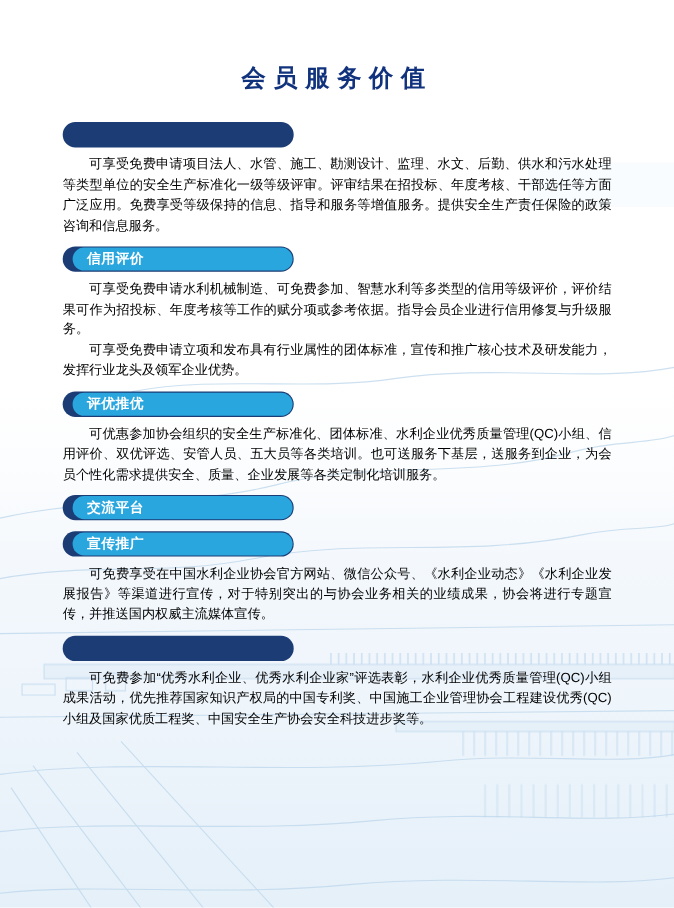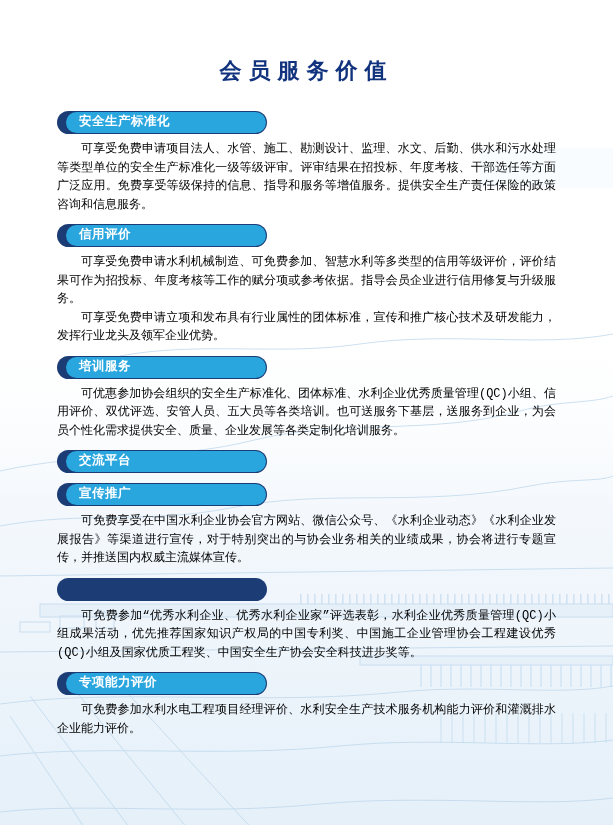--- a/index.html
+++ b/index.html
@@ -10,21 +10,21 @@
   }
   .page {
     position: relative;
     width: 613px; height: 825px;
     background: #ffffff;
   }
   .watermark {
     position: absolute; left: 0; top: 0; z-index: 0;
   }
   .content {
-    position: relative; z-index: 1; font-family: Liberation Mono, monospace;
+    position: relative; z-index: 1;
   }
   .title {
     margin: 56px 0 0 0;
     text-align: center;
     font-size: 22px;
     font-weight: bold;
     letter-spacing: 7px;
     color: #11337e;
   }
   .sections {
@@ -106,23 +106,20 @@
       <rect x="480" y="92" width="133" height="40" fill="#eef5fb" opacity="0.5"></rect>
     </g>
   </svg>
 
   <div class="content">
     <h1 class="title">会员服务价值</h1>
     <div class="sections" id="sections">
   <section class="section">
     <div class="banner">
       <div class="banner-back"></div>
-      <div class="banner-front">
-        <span class="banner-label">安全生产标准化</span>
-      </div>
     </div>
     <p class="body-text">可享受免费申请项目法人、水管、施工、勘测设计、监理、水文、后勤、供水和污水处理等类型单位的安全生产标准化一级等级评审。评审结果在招投标、年度考核、干部选任等方面广泛应用。免费享受等级保持的信息、指导和服务等增值服务。提供安全生产责任保险的政策咨询和信息服务。</p>
   </section>
 
   <section class="section">
     <div class="banner">
       <div class="banner-back"></div>
       <div class="banner-front">
         <span class="banner-label">信用评价</span>
       </div>
@@ -131,21 +128,21 @@
   </section>
 
   <section class="section">
     <p class="body-text">可享受免费申请立项和发布具有行业属性的团体标准，宣传和推广核心技术及研发能力，发挥行业龙头及领军企业优势。</p>
   </section>
 
   <section class="section">
     <div class="banner">
       <div class="banner-back"></div>
       <div class="banner-front">
-        <span class="banner-label">培训服务</span>
+        <span class="banner-label">评优推优</span>
       </div>
     </div>
     <p class="body-text">可优惠参加协会组织的安全生产标准化、团体标准、水利企业优秀质量管理(QC)小组、信用评价、双优评选、安管人员、五大员等各类培训。也可送服务下基层，送服务到企业，为会员个性化需求提供安全、质量、企业发展等各类定制化培训服务。</p>
   </section>
 
   <section class="section">
     <div class="banner">
       <div class="banner-back"></div>
       <div class="banner-front">
         <span class="banner-label">交流平台</span>
@@ -163,25 +160,16 @@
     <p class="body-text">可免费享受在中国水利企业协会官方网站、微信公众号、《水利企业动态》《水利企业发展报告》等渠道进行宣传，对于特别突出的与协会业务相关的业绩成果，协会将进行专题宣传，并推送国内权威主流媒体宣传。</p>
   </section>
 
   <section class="section">
     <div class="banner">
       <div class="banner-back"></div>
     </div>
     <p class="body-text">可免费参加“优秀水利企业、优秀水利企业家”评选表彰，水利企业优秀质量管理(QC)小组成果活动，优先推荐国家知识产权局的中国专利奖、中国施工企业管理协会工程建设优秀(QC)小组及国家优质工程奖、中国安全生产协会安全科技进步奖等。</p>
   </section>
 
-  <section class="section">
-    <div class="banner">
-      <div class="banner-back"></div>
-      <div class="banner-front">
-        <span class="banner-label">专项能力评价</span>
-      </div>
-    </div>
-    <p class="body-text">可免费参加水利水电工程项目经理评价、水利安全生产技术服务机构能力评价和灌溉排水企业能力评价。</p>
-  </section>
 
 </div>
   </div>
 </div>
 
 </body></html>

